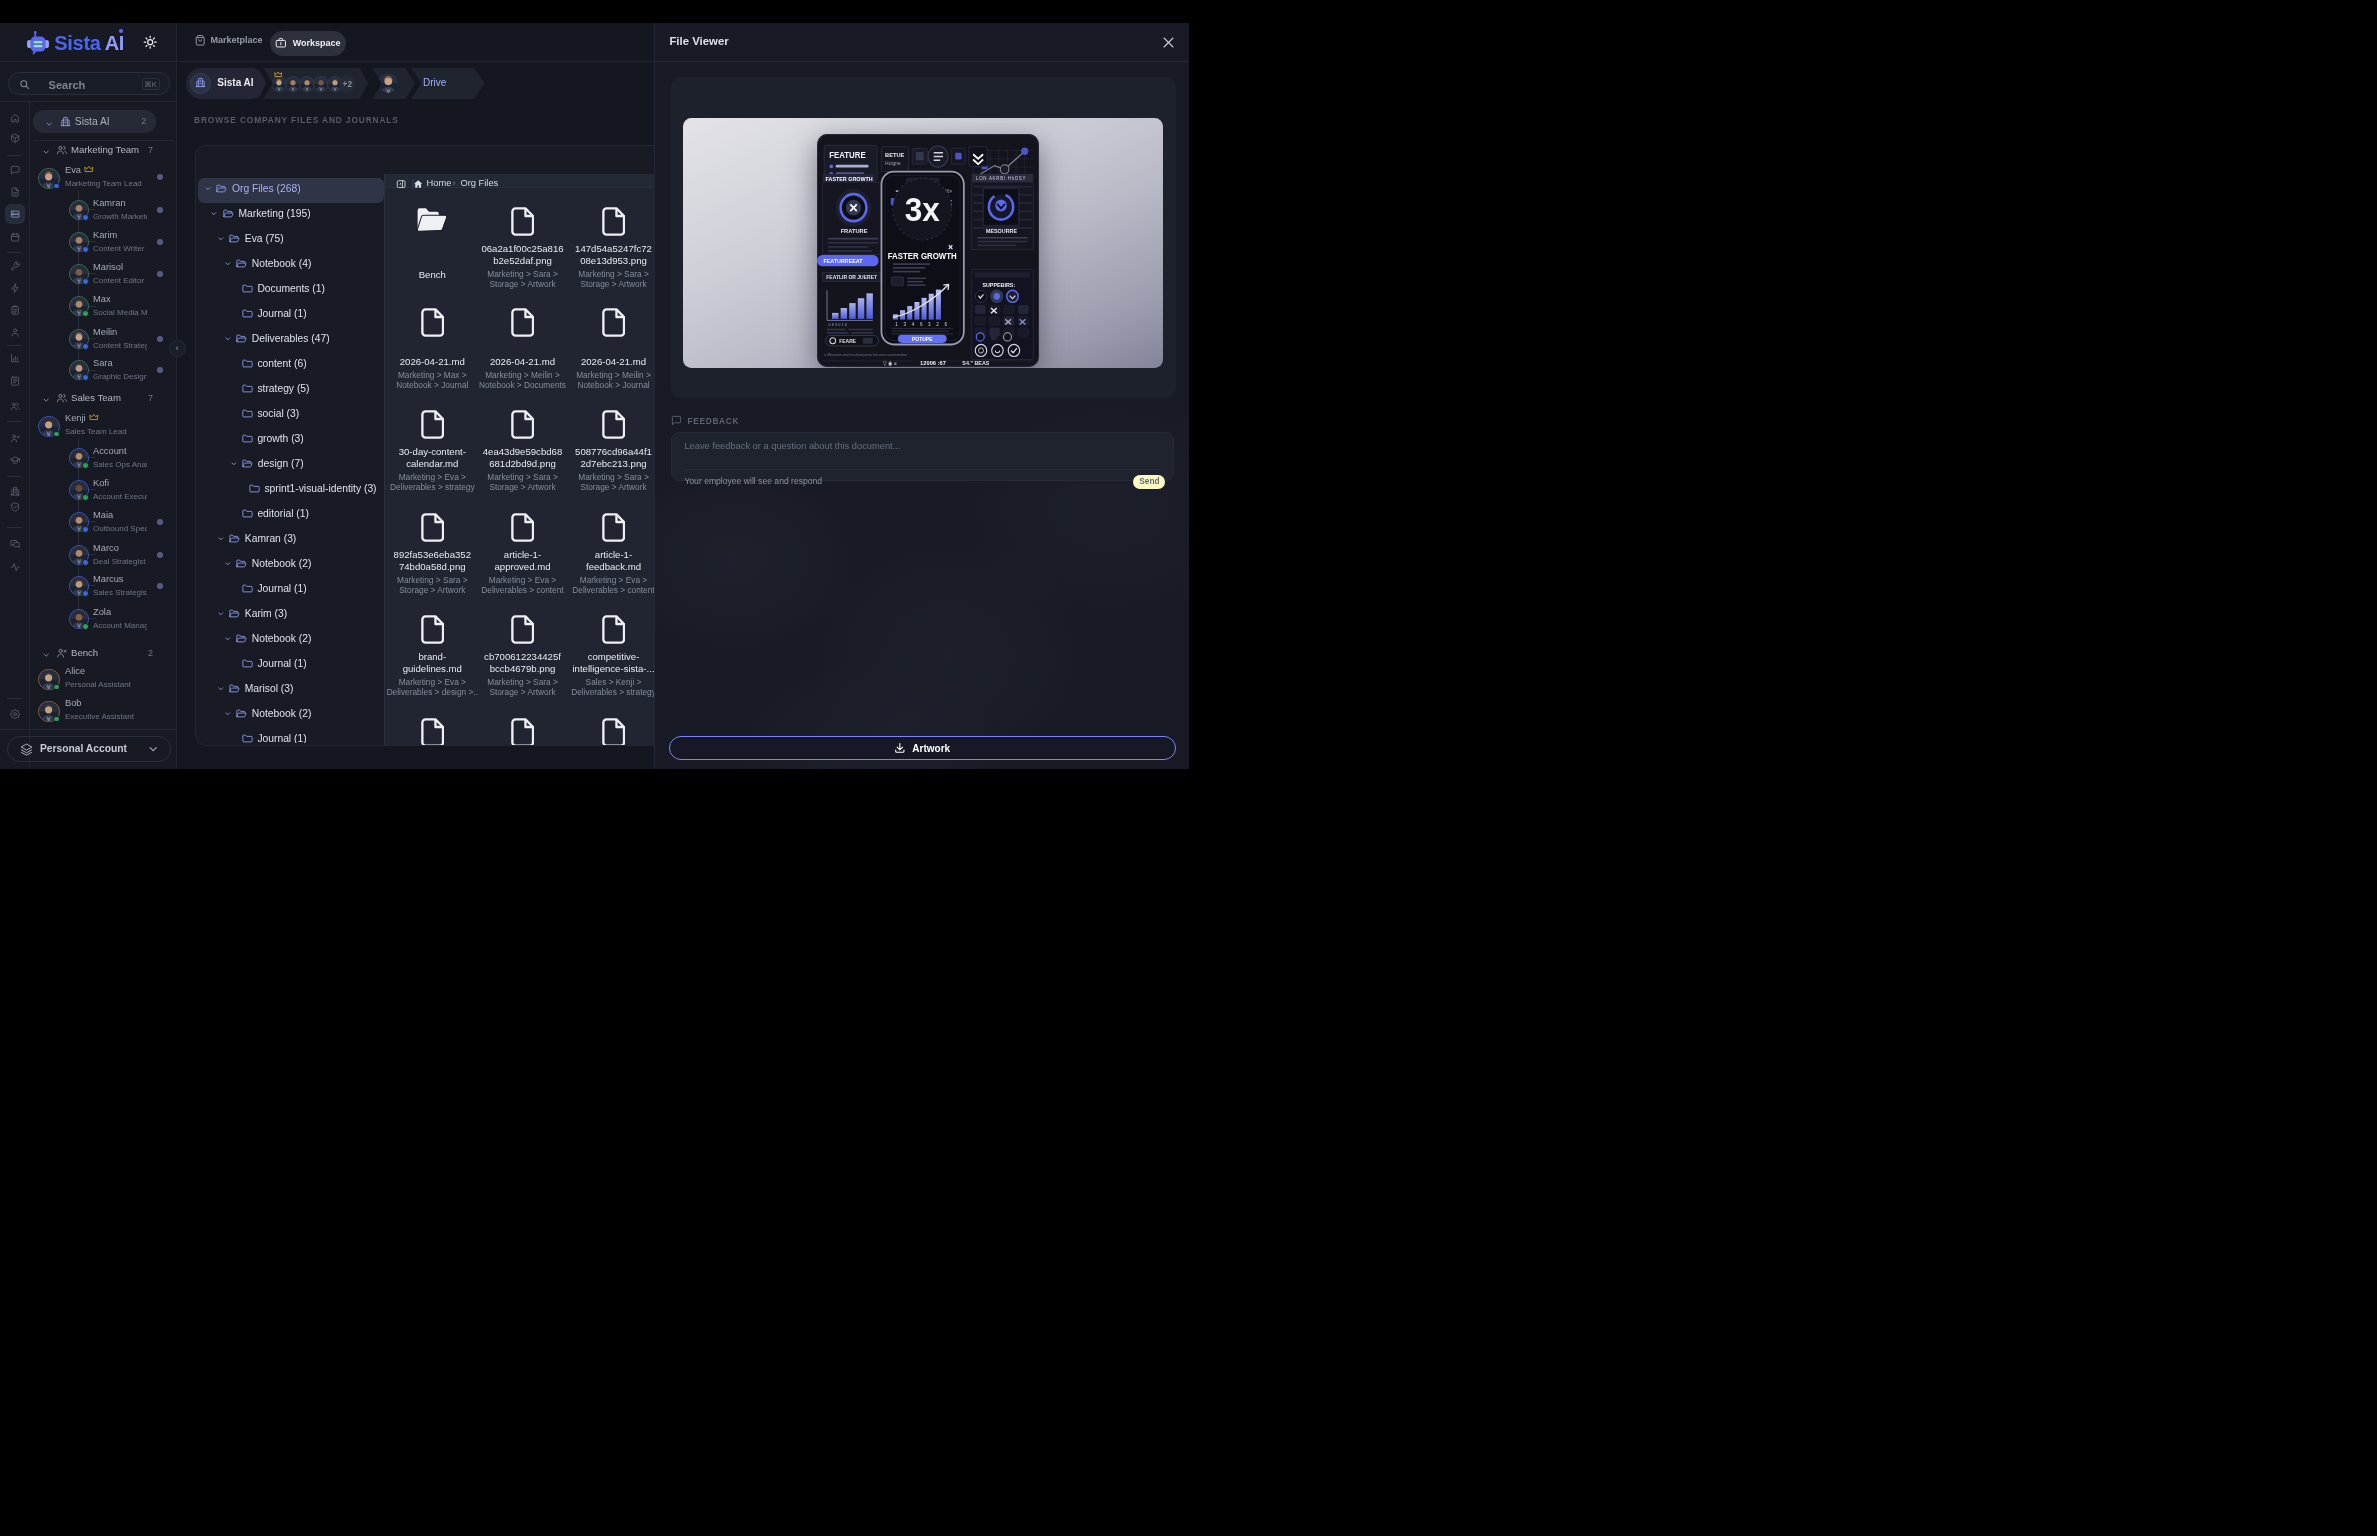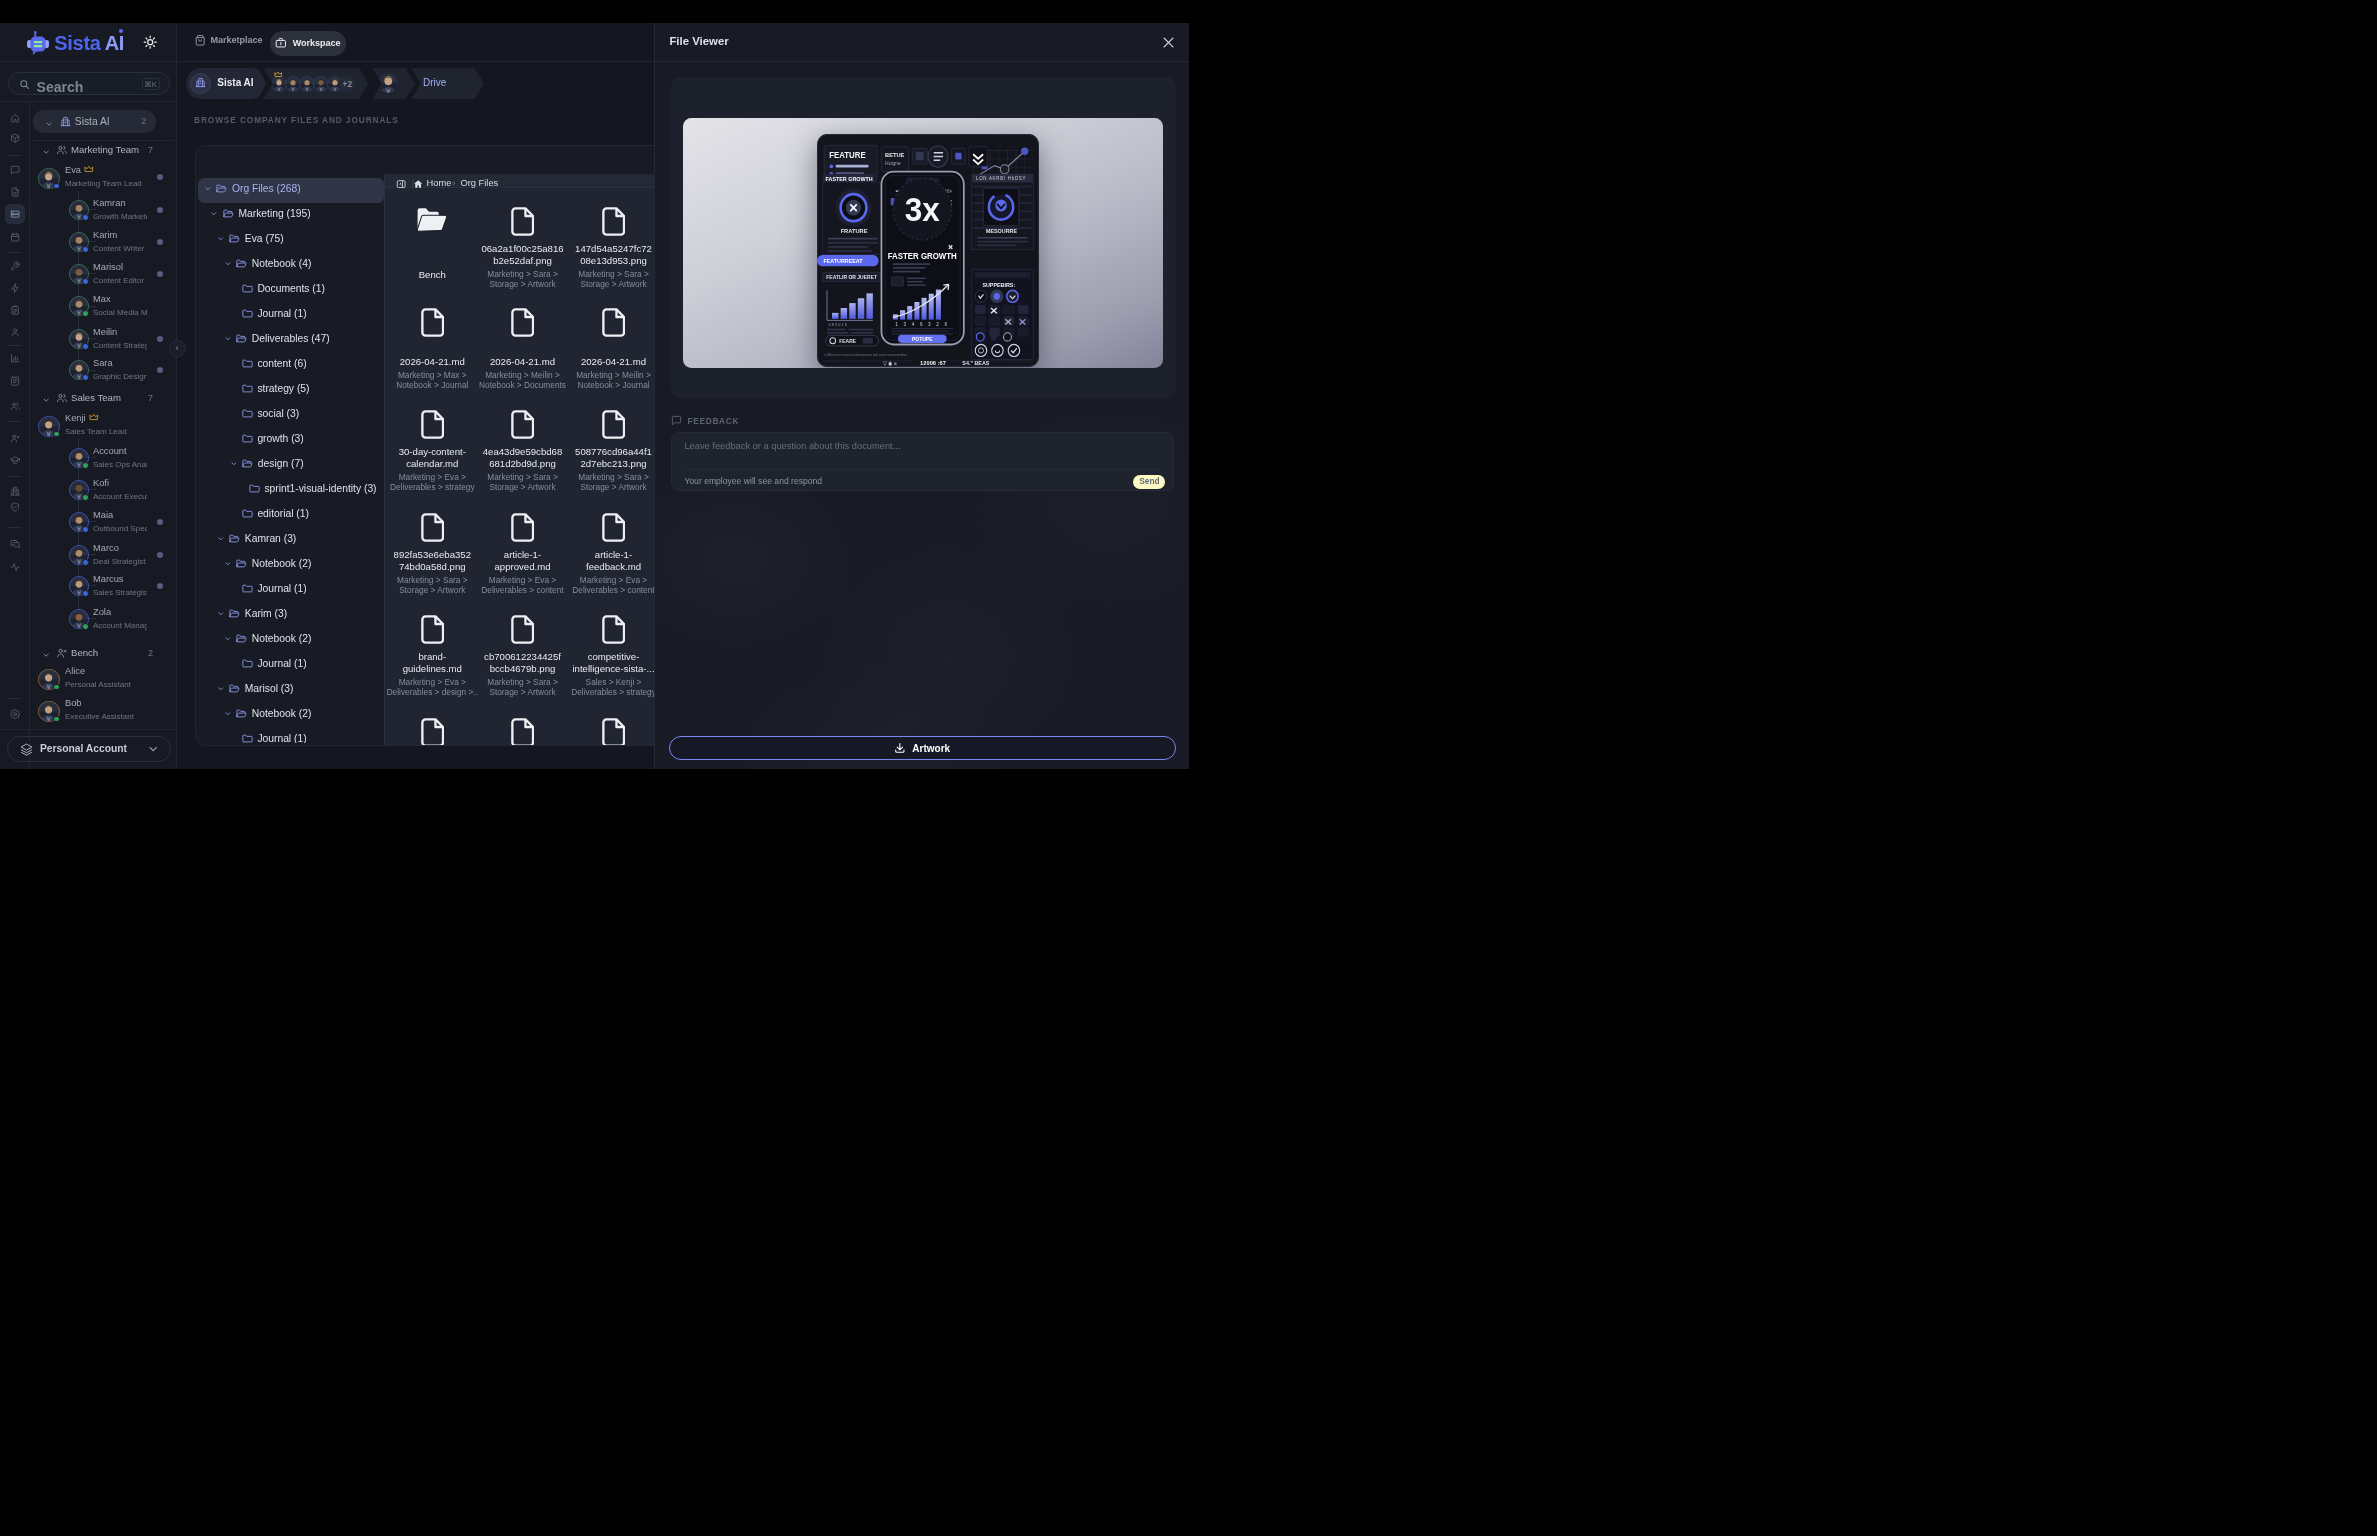--- a/index.html
+++ b/index.html
@@ -6,21 +6,21 @@
 .app{position:absolute;top:23px;left:0;width:1189px;height:746px;background:#14171f;overflow:hidden}
 
 .sidebar{position:absolute;left:0;top:0;width:177px;height:100%;background:#171a23;border-right:0.7px solid #21262f}
 .sb-head{position:absolute;left:0;top:0;width:100%;height:39px;border-bottom:0.7px solid #222632}
 .logo{position:absolute;left:25.5px;top:8.3px;display:flex;align-items:center}
 .logo-txt{margin-left:4.8px;font-size:20px;font-weight:bold;letter-spacing:-0.3px;color:#4d66ef}
 .logo-txt .ai{color:#8d9df7;margin-left:4.1px;position:relative}.idot{position:absolute;right:0.7px;top:-2.8px;width:4.1px;height:4.1px;border-radius:50%;background:#5f6cf2}
 .sun{position:absolute;left:143px;top:12.4px}
 .search-row{position:absolute;left:0;top:40px;width:100%;height:39px;border-bottom:0.7px solid #222632}
 .search{position:absolute;left:7.6px;top:9px;width:162px;height:23px;border:0.7px solid #2a2f3c;border-radius:11.7px;background:#191d27}
-.search .ph{position:absolute;left:28px;top:5.5px;font-size:14px;font-weight:600;color:#7e8492}
+.search .ph{position:absolute;left:40px;top:5.5px;font-size:11px;font-weight:600;color:#7e8492}
 .kbd{position:absolute;right:9px;top:4.8px;width:18px;height:12.4px;border:0.7px solid #2b303d;border-radius:3.4px;color:#6d7383;font-size:7.6px;text-align:center;line-height:11.7px}
 .rail{position:absolute;left:0;top:78px;width:30px;bottom:0;border-right:0.7px solid #222632}
 .ric{position:absolute;left:9.6px;width:10.3px;height:10.3px;color:#626879}
 .ric.act{color:#9ba4c4}
 .ract{position:absolute;left:4.8px;width:20px;height:20px;background:#262c3a;border-radius:5.5px}
 .rdiv{position:absolute;left:6.9px;width:15px;border-top:0.7px solid #272c37}
 .tree{position:absolute;left:30px;top:0;width:148px;bottom:0;overflow:hidden}
 .orgpill{position:absolute;left:2.8px;top:87px;width:123px;height:23px;background:#252a36;border-radius:11px}
 .orgpill .chev{position:absolute;left:12.4px;top:8.3px}
 .orgpill .nm{position:absolute;left:42px;top:5.5px;font-size:10.3px;color:#aab0bb;font-weight:500}
@@ -95,21 +95,21 @@
 .p-title{position:absolute;left:14.4px;top:12.4px;font-size:11.4px;font-weight:bold;color:#dde1e9}
 .p-close{position:absolute;left:506px;top:12.4px;width:15px;height:15px;color:#cfd3db}
 .fcard{position:absolute;left:16px;top:54px;width:505px;height:321px;background:#1d212c;border-radius:9.6px;overflow:hidden}
 .fbar{position:absolute;left:0;top:0;width:100%;height:31px;background:#232836;border-bottom:0.7px solid #2a2f3c}
 .fbar .ic{position:absolute;left:11.7px;top:9.6px;color:#8a8f9c}
 .fbar .nm{position:absolute;left:27px;top:10.3px;font-size:9.3px;color:#b9bfca}
 .badge{position:absolute;right:11.7px;top:10.3px;padding:1.4px 6.2px;background:#2c3140;border-radius:5.5px;font-size:6.9px;letter-spacing:0.7px;color:#9aa0ad}
 .pimg{position:absolute;left:11.7px;top:41px;width:480px;height:250px;border-radius:8.3px;background:linear-gradient(155deg,#e3e3e8 0%,#cfcfd8 35%,#b9bac7 60%,#9b9cad 85%,#83849a 100%);overflow:hidden}
 
 .fb-label{position:absolute;left:16px;top:392px;color:#5d6471;font-size:8.3px;font-weight:bold;letter-spacing:0.7px;display:flex;gap:5.5px;align-items:center}
-.fb-card{position:absolute;left:16px;top:409px;width:503px;height:59px;background:#1f232e;border:0.7px solid #262b37;border-radius:8.3px}
+.fb-card{position:absolute;left:16px;top:409px;width:503px;height:49px;background:#1f232e;border:0.7px solid #262b37;border-radius:8.3px}
 .fb-ph{position:absolute;left:12.4px;top:8.3px;font-size:9.3px;color:#666f7e}
 .fb-div{position:absolute;left:12.4px;right:12.4px;top:36px;border-top:0.7px solid #262b37}
 .fb-note{position:absolute;left:12.4px;top:43px;font-size:8.6px;color:#8d93a0}
 .send{position:absolute;right:7.6px;top:42px;width:32px;height:13.8px;background:#fef9c3;border-radius:6.9px;font-size:8.3px;font-weight:600;color:#636b7a;text-align:center;line-height:13.8px}
 .dl{position:absolute;left:13.8px;top:713px;width:507px;height:24px;border:1.4px solid #7d85f1;border-radius:12.4px;background:#161925;color:#fff;font-size:10px;font-weight:bold;display:flex;align-items:center;justify-content:center;gap:6.2px}
 </style></head>
 <body>
 <div class="app">
   <div class="main" id="main">
       <div class="navbar">

